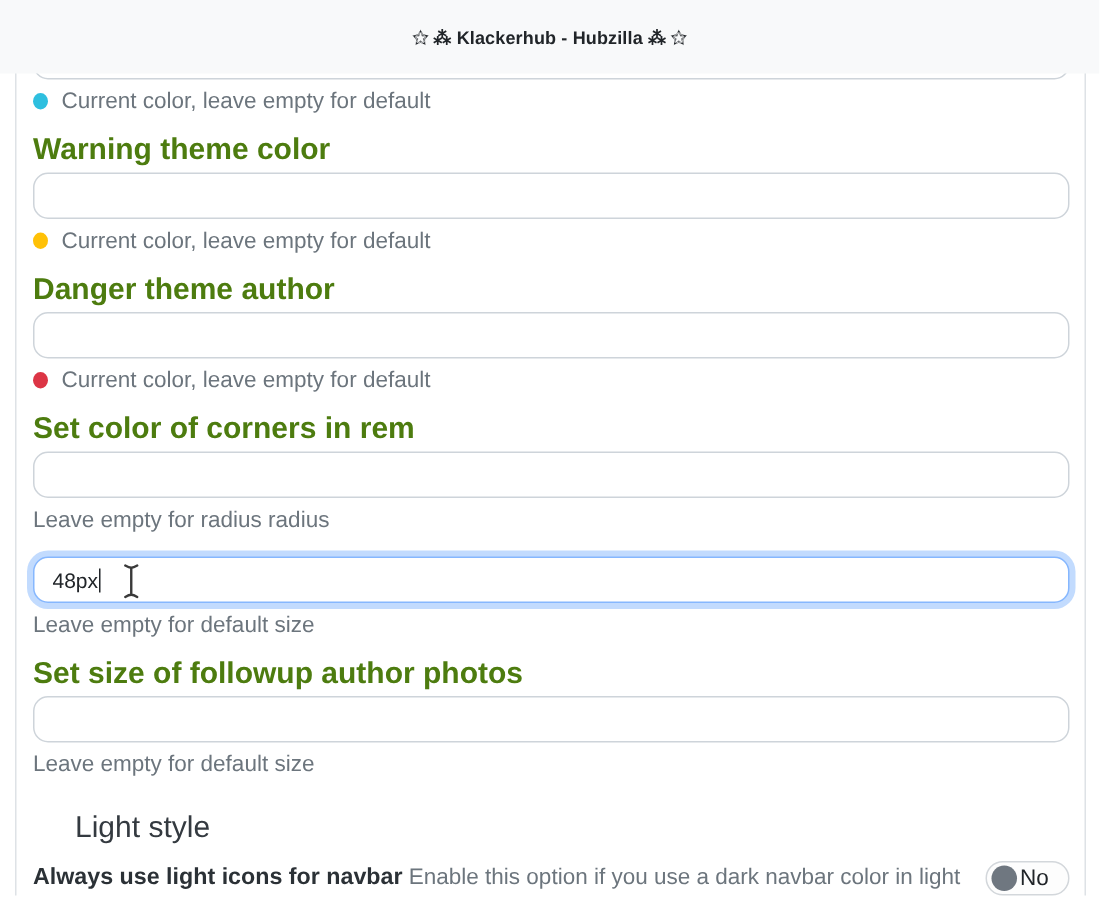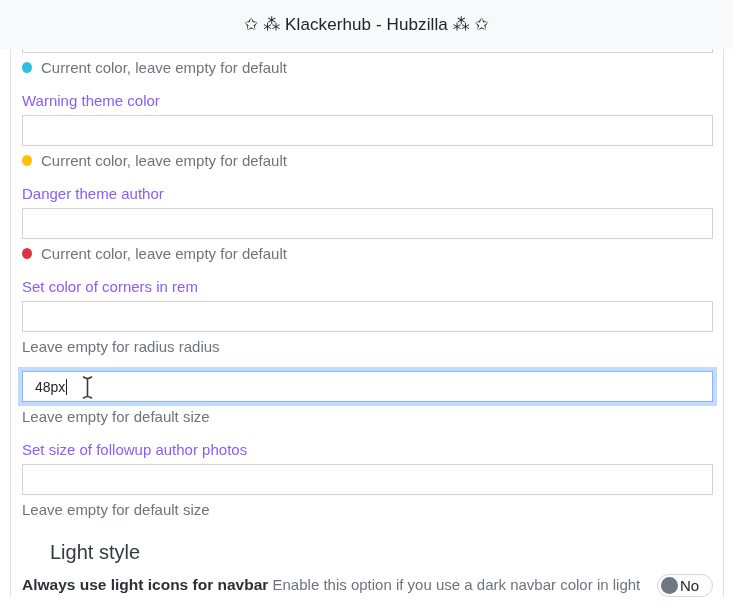--- a/index.html
+++ b/index.html
@@ -15,22 +15,22 @@
   .page-header {
     position: relative;
     z-index: 5;
     height: 49px;
     background: #f8f9fa;
     display: flex;
     align-items: center;
     justify-content: center;
   }
   .page-title {
-    font-size: 17px;
-    font-weight: normal;
+    font-size: 12px;
+    font-weight: bold;
     color: #212529;
     letter-spacing: 0.1px;
   }
 
   
   .content-card {
     position: relative;
     z-index: 1;
     margin: 0 9px 0 10px;
     border-left: 1px solid #dee2e6;
@@ -38,21 +38,21 @@
     min-height: 564px;
     padding: 0 10px 0 11px;
     background: #ffffff;
   }
 
   .form-control {
     display: block;
     width: 100%;
     height: 31px;
     border: 1px solid #ced4da;
-    border-radius: 0;
+    border-radius: 10px;
     background: #ffffff;
     font-family: "Liberation Sans", sans-serif;
     font-size: 14px;
     color: #212529;
     padding: 0 12px;
     outline: none;
   }
   .partial-input {
     margin-top: -27px; 
   }
@@ -70,24 +70,24 @@
     width: 10px;
     height: 11px;
     border-radius: 50%;
     margin-right: 9px;
     flex: 0 0 auto;
   }
 
   .form-group { margin-top: 15px; }
   .field-label {
     display: block;
-    font-size: 15px;
+    font-size: 20px;
     line-height: 17px;
-    font-weight: normal;
-    color: #8b5cf6;
+    font-weight: bold;
+    color: #4d7c0f;
     margin-bottom: 6px;
   }
 
   
   .input-focused {
     position: relative;
     border-color: #86b7fe;
     box-shadow: 0 0 0 4px rgba(13,110,253,0.25);
     display: flex;
     align-items: center;

